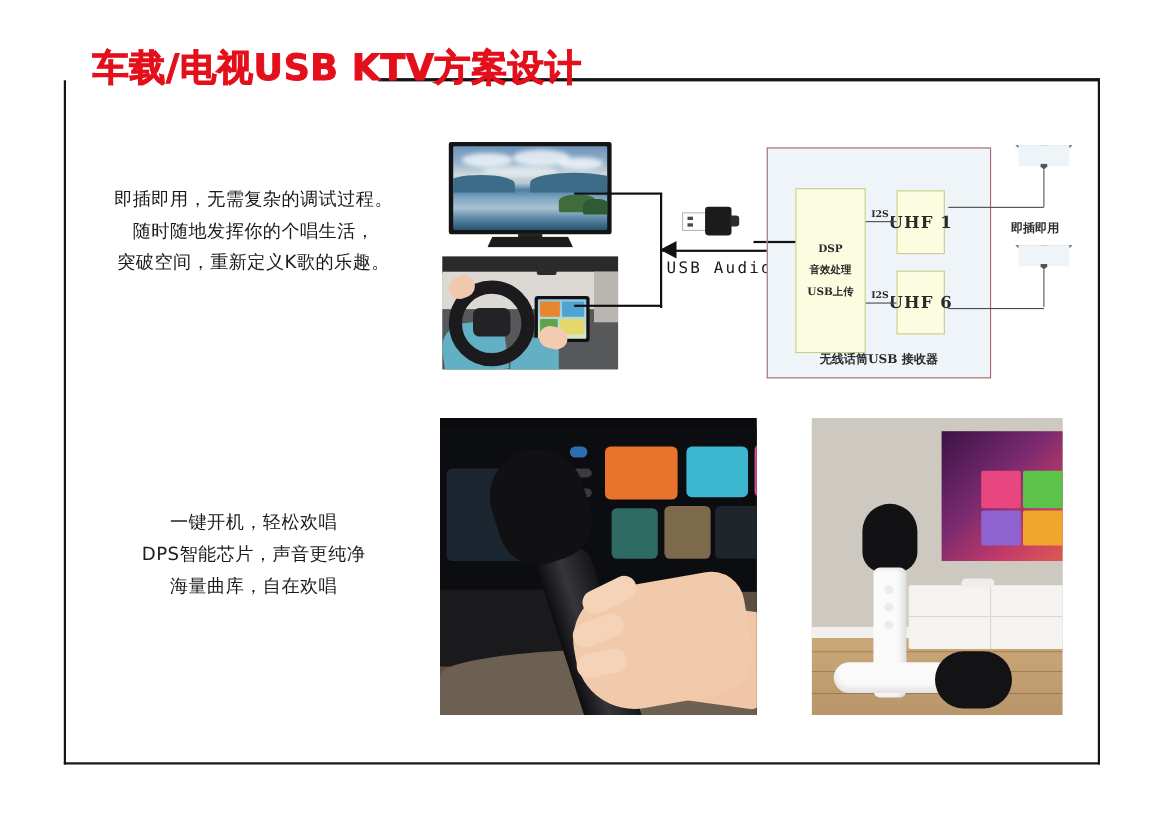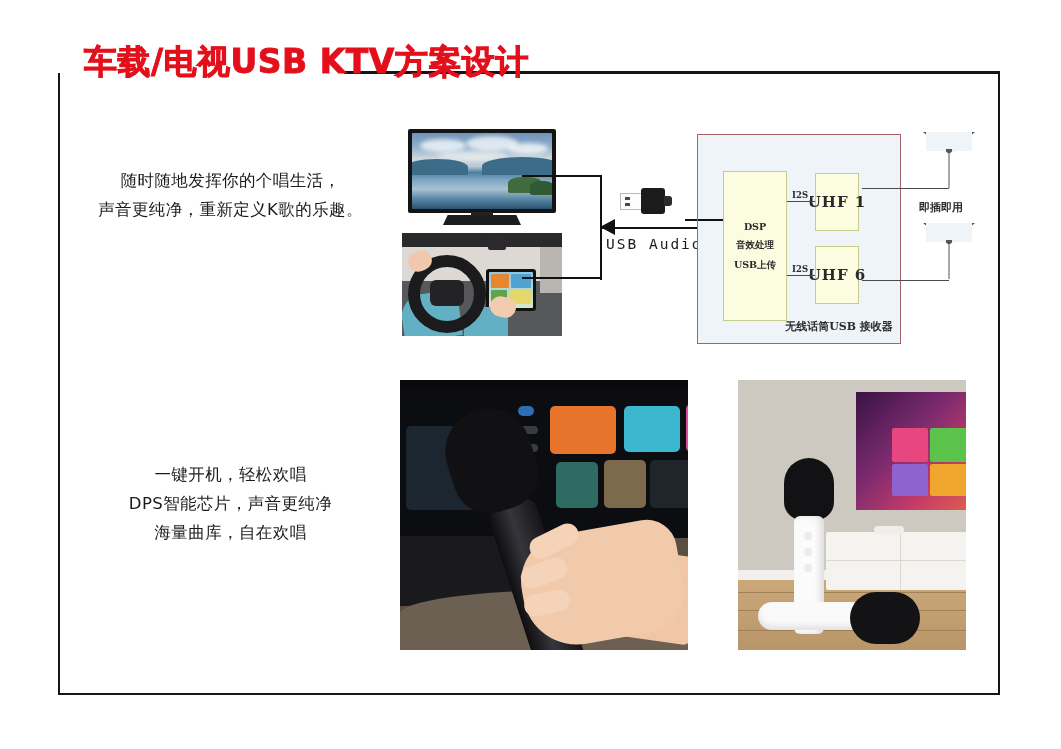--- a/index.html
+++ b/index.html
@@ -174,21 +174,20 @@
   .uhf2{left:117px;top:111px;}
   .wire{position:absolute;border-top:1.6px solid #4a4a4a;height:0;}
   .i2s-lbl{
     position:absolute;font-size:8.5px;color:#2a2a2a;font-weight:bold;
     font-family:"DejaVu Serif","Liberation Serif",serif;background:#eef4f8;padding:0 2px;
   }
   .diagram-caption{
     position:absolute;left:0;bottom:9px;width:100%;text-align:center;
     font-size:11px;color:#2b2b2b;font-weight:bold;white-space:nowrap;
     font-family:"DejaVu Serif","Liberation Serif",serif;
-    padding-left:40px;
   }
   .in-wire{position:absolute;left:685px;top:219px;width:14px;height:0;border-top:2px solid #111;}
 
   
   .ant{position:absolute;}
   .ant-tri{width:0;height:0;border-left:26px solid transparent;border-right:26px solid transparent;border-top:22px solid #555;position:relative;}
   .ant-tri::after{content:"";position:absolute;left:-23px;top:-22px;width:46px;height:19px;border-left:20px solid #eef4f8;border-right:20px solid #eef4f8;border-top:17px solid #eef4f8;box-sizing:border-box;}
   .ant-mast{position:absolute;left:50%;transform:translateX(-50%);width:0;border-left:1.8px solid #555;}
   .ant1{left:923px;top:132px;}
   .ant2{left:923px;top:223px;}
@@ -202,22 +201,23 @@
 <body>
 
 <div class="slide">
 
   <div class="frame"></div>
   <div class="frame-top-right"></div>
 
   <div class="title">车载/电视USB KTV方案设计</div>
 
   <div class="copy copy-top">
+    <div>即插即用，无需复杂的调试过程。</div>
     <div>随时随地发挥你的个唱生活，</div>
-    <div>声音更纯净，重新定义K歌的乐趣。</div>
+    <div>突破空间，重新定义K歌的乐趣。</div>
   </div>
 
   <div class="copy copy-bottom">
     <div>一键开机，轻松欢唱</div>
     <div>DPS智能芯片，声音更纯净</div>
     <div>海量曲库，自在欢唱</div>
   </div>
 
   <div class="photo tv-photo">
     <div class="tv-bezel">

